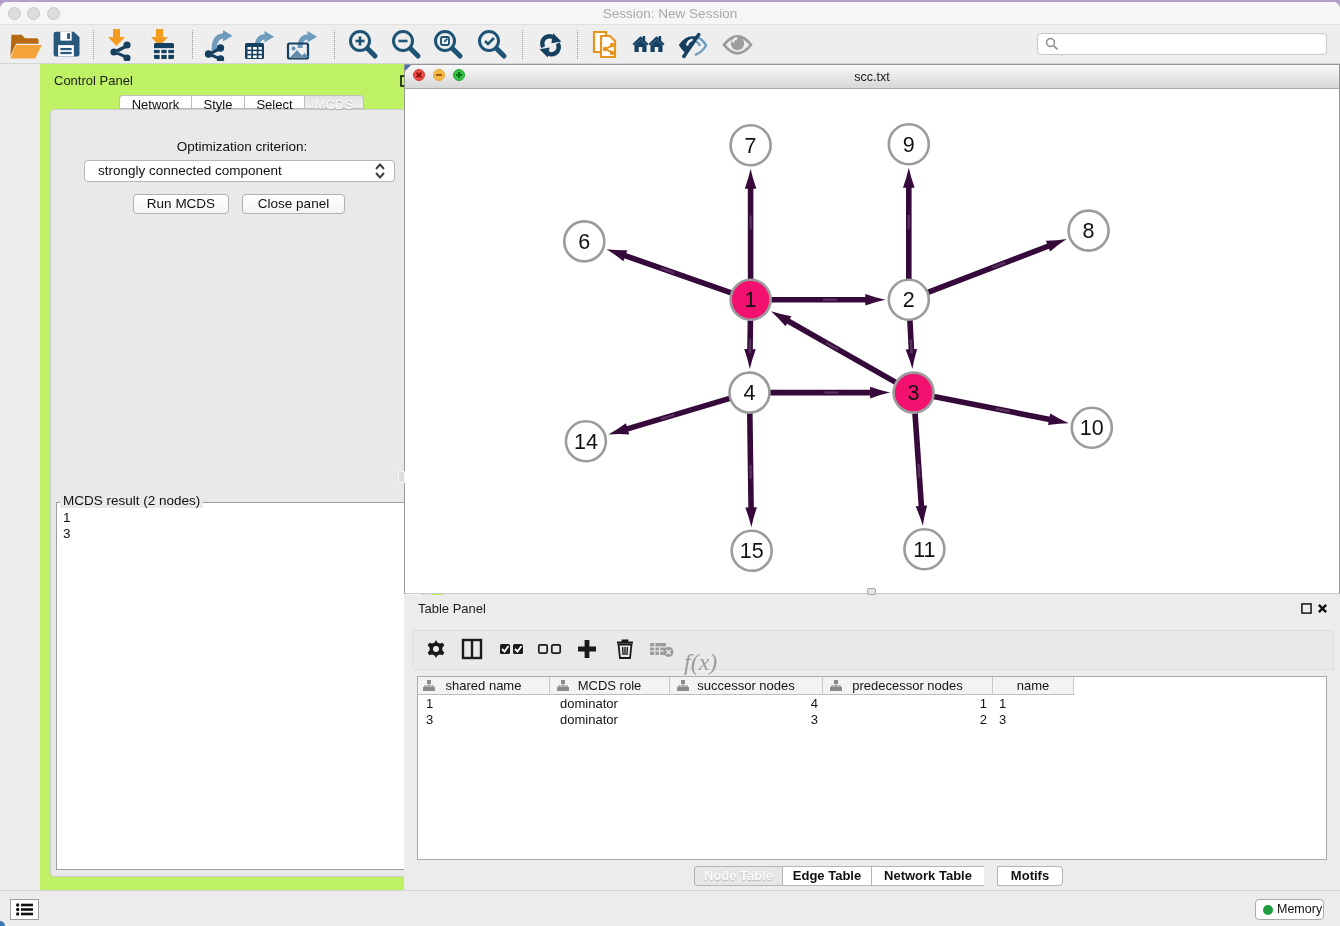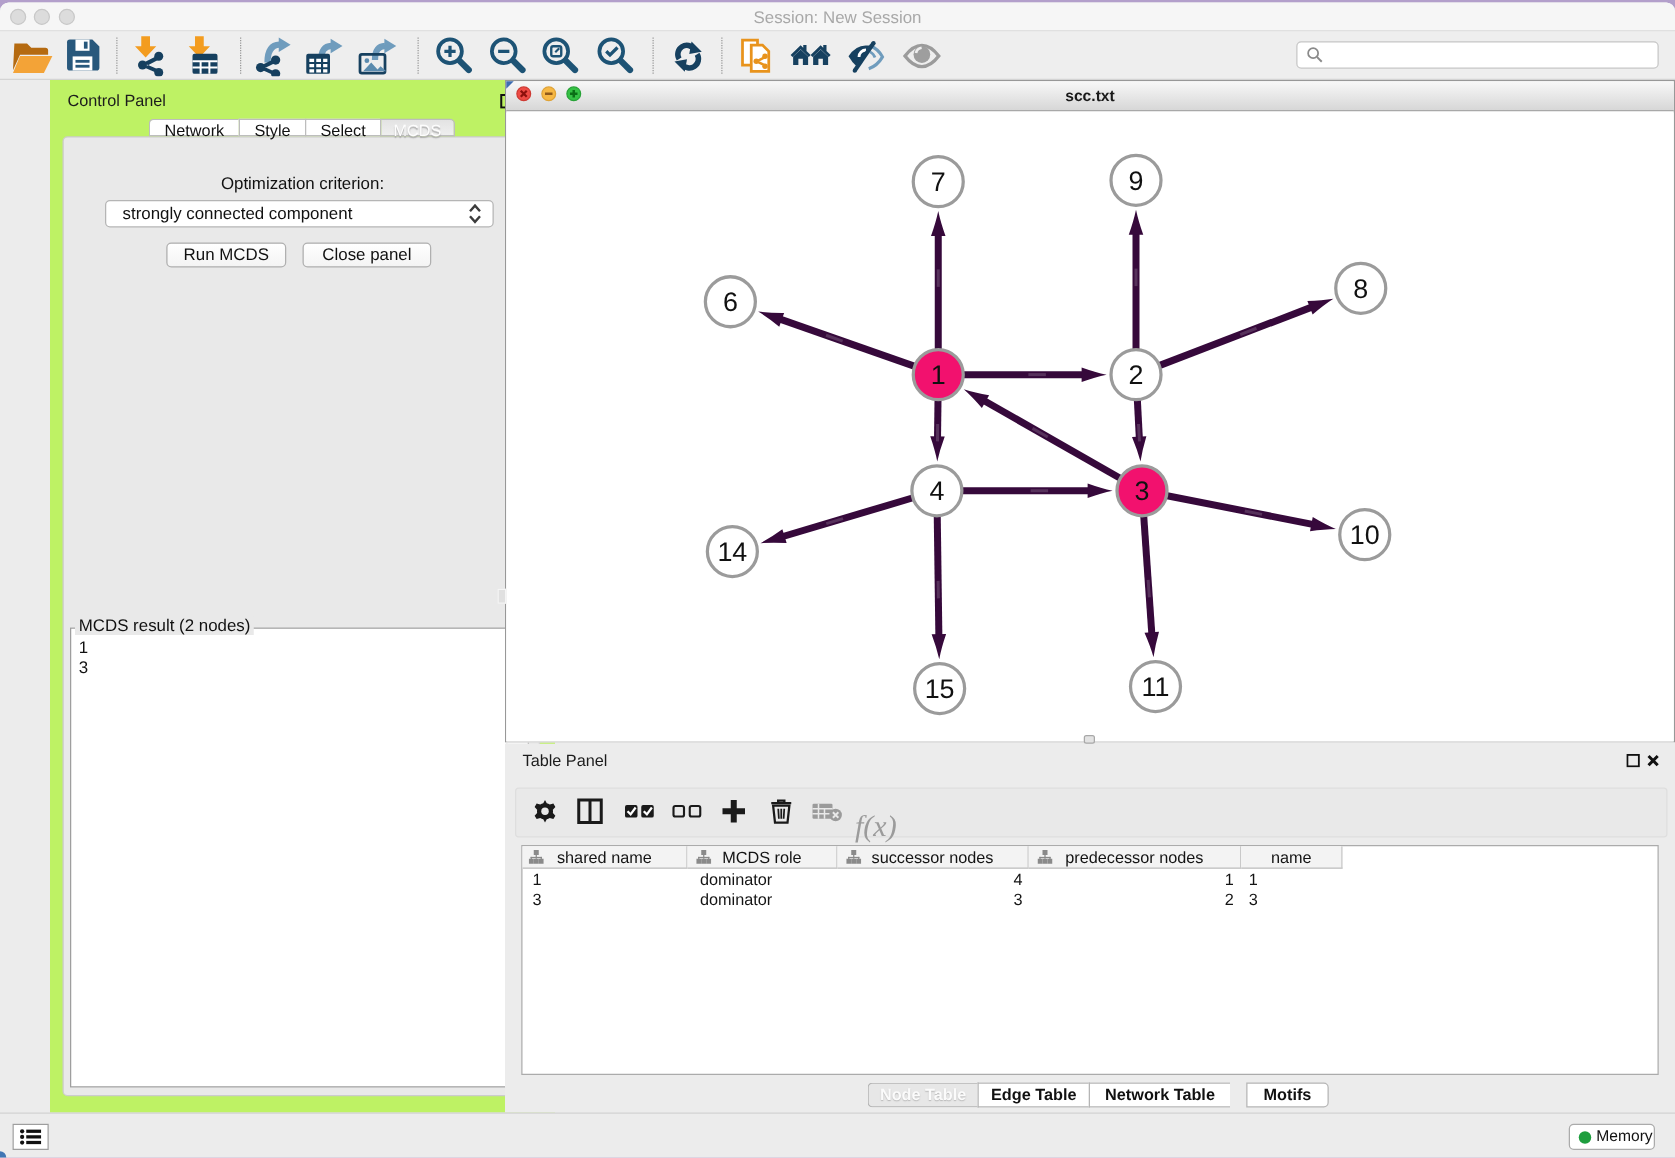--- a/index.html
+++ b/index.html
@@ -18,21 +18,21 @@
   .tab{position:absolute;top:31px;height:14px;box-sizing:border-box;border:1px solid #bdbdbd;background:#fff;font-size:13px;color:#111;text-align:center;line-height:17px;border-right:none;}
   #cp-body{position:absolute;left:10px;top:45px;width:382px;height:768px;background:#e9e9e9;border:1px solid #cccccc;border-radius:4px;box-sizing:border-box;}
   #optlabel{position:absolute;left:0;top:75px;width:404px;text-align:center;font-size:13.5px;color:#111;}
   #optsel{position:absolute;left:44px;top:96px;width:311px;height:22px;background:#fff;border:1px solid #b5b5b5;border-radius:4px;box-sizing:border-box;font-size:13.5px;color:#111;line-height:20px;padding-left:13px;}
   .cbtn{position:absolute;top:130px;height:20px;background:linear-gradient(#ffffff,#f4f4f4);border:1px solid #b0b0b0;border-radius:4px;box-sizing:border-box;font-size:13.5px;color:#111;text-align:center;line-height:18px;}
   #mcdsbox{position:absolute;left:16px;top:438px;width:367px;height:368px;background:#fff;border:1px solid #9e9e9e;box-sizing:border-box;}
   #mcdslabel{position:absolute;left:20px;top:429px;font-size:13.5px;color:#111;background:#e9e9e9;padding:0 3px;}
   
   #netwin{position:absolute;left:404px;top:62px;width:936px;height:530px;background:#fff;border:1px solid #989898;border-bottom:1px solid #c9c9c9;box-sizing:border-box;}
   #nettitle{position:absolute;left:0;top:0;width:934px;height:24px;background:linear-gradient(#f8f8f8,#d7d7d7);border-bottom:1px solid #a8a8a8;box-sizing:border-box;}
-  #nettext{position:absolute;left:0;top:5px;width:934px;text-align:center;font-size:12.5px;font-weight:bold;color:#1a1a1a;}
+  #nettext{position:absolute;left:0;top:5px;width:934px;text-align:center;font-size:12.5px;font-weight:normal;color:#1a1a1a;}
   .mtl{position:absolute;top:4px;width:12px;height:12px;border-radius:50%;box-sizing:border-box;}
   #netcanvas{position:absolute;left:0;top:25px;width:934px;height:503px;background:#fff;}
   
   #tpanel{position:absolute;left:404px;top:593px;width:936px;height:295px;background:#ececec;}
   #tp-title{position:absolute;left:14px;top:6px;font-size:13px;color:#1c1c1c;}
   #ttool{position:absolute;left:8px;top:35px;width:922px;height:40px;background:#e9e9e9;border:1px solid #dedede;border-radius:3px;box-sizing:border-box;}
   #ttable{position:absolute;left:13px;top:81px;width:910px;height:184px;background:#fff;border:1px solid #ababab;box-sizing:border-box;}
   .thcell{position:absolute;top:0;height:18px;background:#f3f3f3;border-right:1px solid #c9c9c9;border-bottom:1px solid #bdbdbd;box-sizing:border-box;font-size:13px;color:#141414;text-align:center;line-height:17px;}
   .tcell{position:absolute;font-size:13px;color:#141414;height:16px;line-height:16px;}
   .btab{position:absolute;top:271px;height:20px;box-sizing:border-box;border:1px solid #b5b5b5;border-right:none;background:#fff;font-size:13px;color:#111;text-align:center;line-height:18px;font-weight:bold;}

